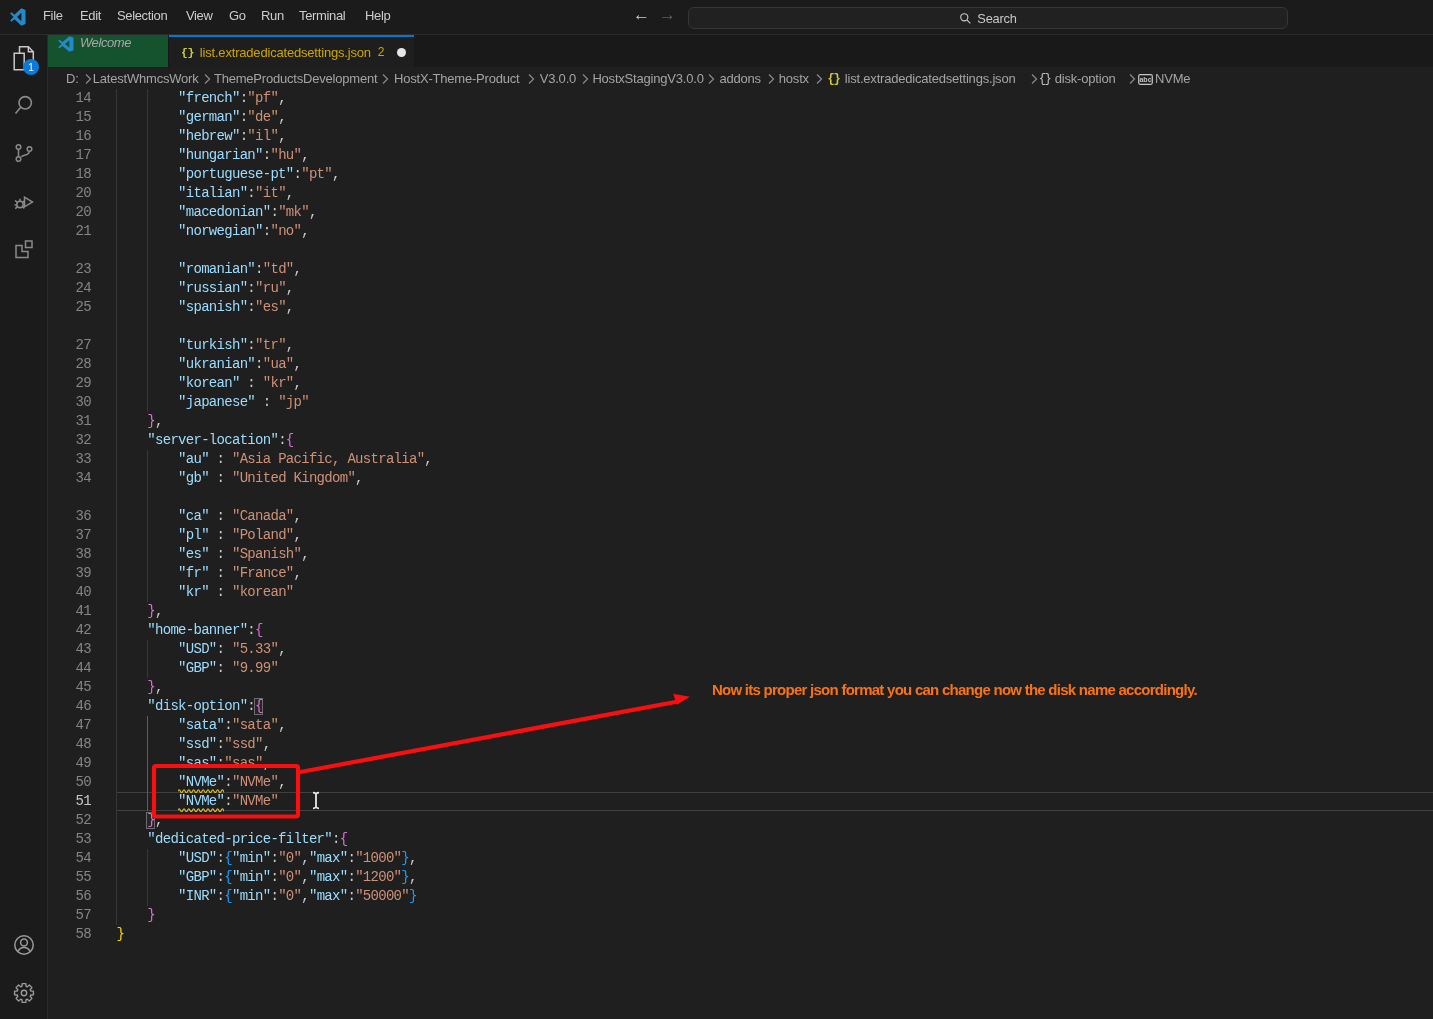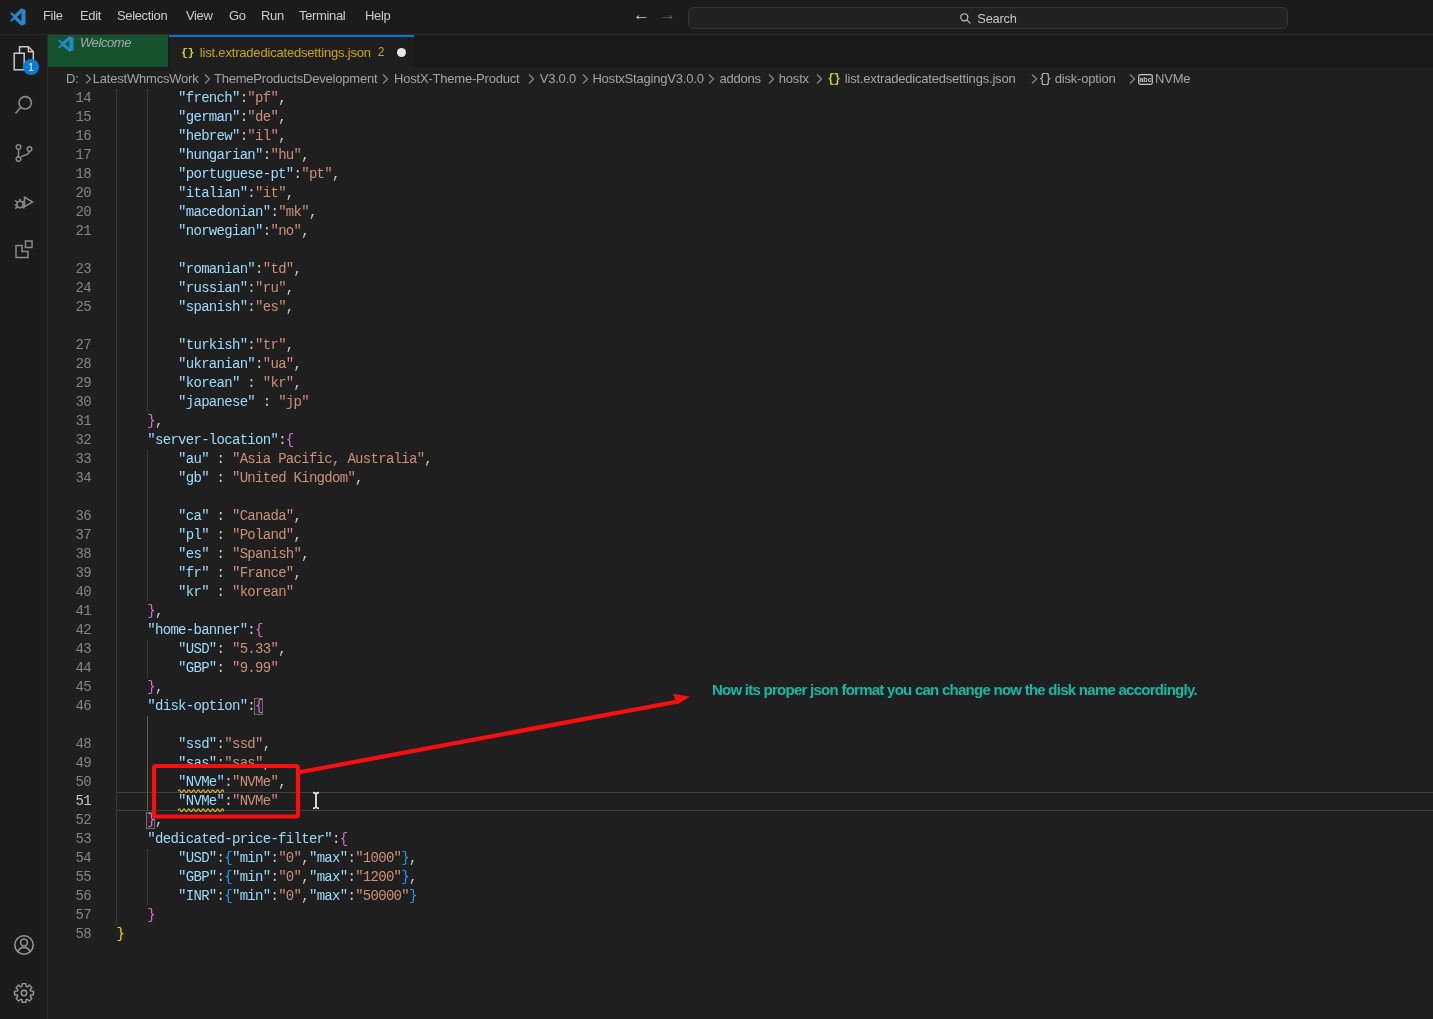--- a/index.html
+++ b/index.html
@@ -47,21 +47,21 @@
 .b1{color:#ffd700} .b2{color:#da70d6} .b3{color:#179fff}
 .guide{position:absolute;width:1px;background:#373737}
 .guide.ag{background:#5e5e5e}
 .sq{position:absolute}
 .bm{position:absolute;width:9px;height:17px;border:1px solid #6c6c6c;background:rgba(90,90,90,0.12)}
 #curline{position:absolute;left:68px;top:703px;width:1317px;height:19px;
  border-top:1px solid #404040;border-bottom:1px solid #404040}
 
 #overlay{position:absolute;left:0;top:0;width:1433px;height:1019px;pointer-events:none}
 #redtext{position:absolute;left:712px;top:681px;font-size:15px;font-weight:700;
- letter-spacing:-0.74px;color:#14b8a6;white-space:nowrap}
+ letter-spacing:-0.74px;color:#f97316;white-space:nowrap}
 </style></head><body>
 <div id="app">
   <div id="titlebar">
     <svg class="aicon" style="left:10px;top:8px" width="16" height="18" viewBox="0 0 100 100" preserveAspectRatio="none">
       <path fill="#2489ca" d="M71 1 L97 11 V89 L71 99 L28 62 L9 77 L1 70 L22 50 L1 30 L9 23 L28 38 Z
         M71 27 L44 50 L71 73 Z"></path>
     </svg>
     <span class="menu" style="left:43px">File</span>
     <span class="menu" style="left:80px">Edit</span>
     <span class="menu" style="left:117px">Selection</span>
@@ -245,20 +245,21 @@
 <div class="row" style="top:437px"><div class="num">37</div><div class="ct">        <span class="k">"pl"</span><span class="p"> : </span><span class="s">"Poland"</span><span class="p">,</span></div></div>
 <div class="row" style="top:456px"><div class="num">38</div><div class="ct">        <span class="k">"es"</span><span class="p"> : </span><span class="s">"Spanish"</span><span class="p">,</span></div></div>
 <div class="row" style="top:475px"><div class="num">39</div><div class="ct">        <span class="k">"fr"</span><span class="p"> : </span><span class="s">"France"</span><span class="p">,</span></div></div>
 <div class="row" style="top:494px"><div class="num">40</div><div class="ct">        <span class="k">"kr"</span><span class="p"> : </span><span class="s">"korean"</span></div></div>
 <div class="row" style="top:513px"><div class="num">41</div><div class="ct">    <span class="b2">}</span><span class="p">,</span></div></div>
 <div class="row" style="top:532px"><div class="num">42</div><div class="ct">    <span class="k">"home-banner"</span><span class="p">:</span><span class="b2">{</span></div></div>
 <div class="row" style="top:551px"><div class="num">43</div><div class="ct">        <span class="k">"USD"</span><span class="p">: </span><span class="s">"5.33"</span><span class="p">,</span></div></div>
 <div class="row" style="top:570px"><div class="num">44</div><div class="ct">        <span class="k">"GBP"</span><span class="p">: </span><span class="s">"9.99"</span></div></div>
 <div class="row" style="top:589px"><div class="num">45</div><div class="ct">    <span class="b2">}</span><span class="p">,</span></div></div>
 <div class="row" style="top:608px"><div class="num">46</div><div class="ct">    <span class="k">"disk-option"</span><span class="p">:</span><span class="b2">{</span></div></div>
+<div class="row" style="top:627px"><div class="num">47</div><div class="ct">        <span class="k">"sata"</span><span class="p">:</span><span class="s">"sata"</span><span class="p">,</span></div></div>
 <div class="row" style="top:646px"><div class="num">48</div><div class="ct">        <span class="k">"ssd"</span><span class="p">:</span><span class="s">"ssd"</span><span class="p">,</span></div></div>
 <div class="row" style="top:665px"><div class="num">49</div><div class="ct">        <span class="k">"sas"</span><span class="p">:</span><span class="s">"sas"</span><span class="p">,</span></div></div>
 <div class="row" style="top:684px"><div class="num">50</div><div class="ct">        <span class="k">"NVMe"</span><span class="p">:</span><span class="s">"NVMe"</span><span class="p">,</span></div></div>
 <div class="row" style="top:703px"><div class="num cur">51</div><div class="ct">        <span class="k">"NVMe"</span><span class="p">:</span><span class="s">"NVMe"</span></div></div>
 <div class="row" style="top:722px"><div class="num">52</div><div class="ct">    <span class="b2">}</span><span class="p">,</span></div></div>
 <div class="row" style="top:741px"><div class="num">53</div><div class="ct">    <span class="k">"dedicated-price-filter"</span><span class="p">:</span><span class="b2">{</span></div></div>
 <div class="row" style="top:760px"><div class="num">54</div><div class="ct">        <span class="k">"USD"</span><span class="p">:</span><span class="b3">{</span><span class="k">"min"</span><span class="p">:</span><span class="s">"0"</span><span class="p">,</span><span class="k">"max"</span><span class="p">:</span><span class="s">"1000"</span><span class="b3">}</span><span class="p">,</span></div></div>
 <div class="row" style="top:779px"><div class="num">55</div><div class="ct">        <span class="k">"GBP"</span><span class="p">:</span><span class="b3">{</span><span class="k">"min"</span><span class="p">:</span><span class="s">"0"</span><span class="p">,</span><span class="k">"max"</span><span class="p">:</span><span class="s">"1200"</span><span class="b3">}</span><span class="p">,</span></div></div>
 <div class="row" style="top:798px"><div class="num">56</div><div class="ct">        <span class="k">"INR"</span><span class="p">:</span><span class="b3">{</span><span class="k">"min"</span><span class="p">:</span><span class="s">"0"</span><span class="p">,</span><span class="k">"max"</span><span class="p">:</span><span class="s">"50000"</span><span class="b3">}</span></div></div>
 <div class="row" style="top:817px"><div class="num">57</div><div class="ct">    <span class="b2">}</span></div></div>

